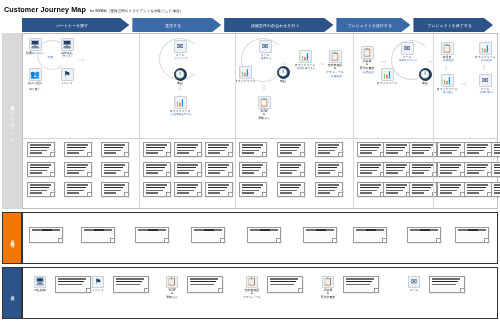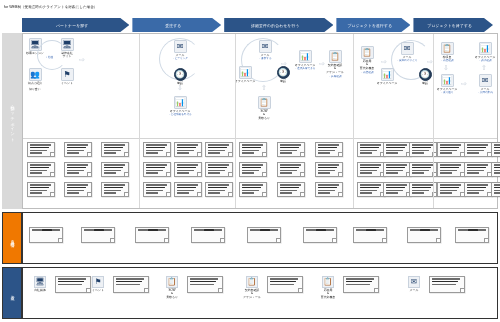--- a/index.html
+++ b/index.html
@@ -118,20 +118,21 @@
     justify-content: center; color: #1f3f69; font-size: 7.5px; line-height: 1;
   }
   .lane-icon .cap { font-size: 2.9px; color: #111; margin-top: .8px; line-height: 1.25; white-space: pre-line; }
 </style>
 </head>
 <body>
 
 <div class="page">
 
   <div class="title-bar">
+    <span class="title-main">Customer Journey Map</span>
     <span class="title-sub">for WEB制（受発注時のクライアントを対象にした場合）</span>
   </div>
 
   <div class="phases" id="phases">
       <div class="phase" style="width: 116px;">
         <span class="phase-label">パートナーを探す</span>
       </div>
       <div class="phase light" style="width: 96px;">
         <span class="phase-label">受注する</span>
       </div>

